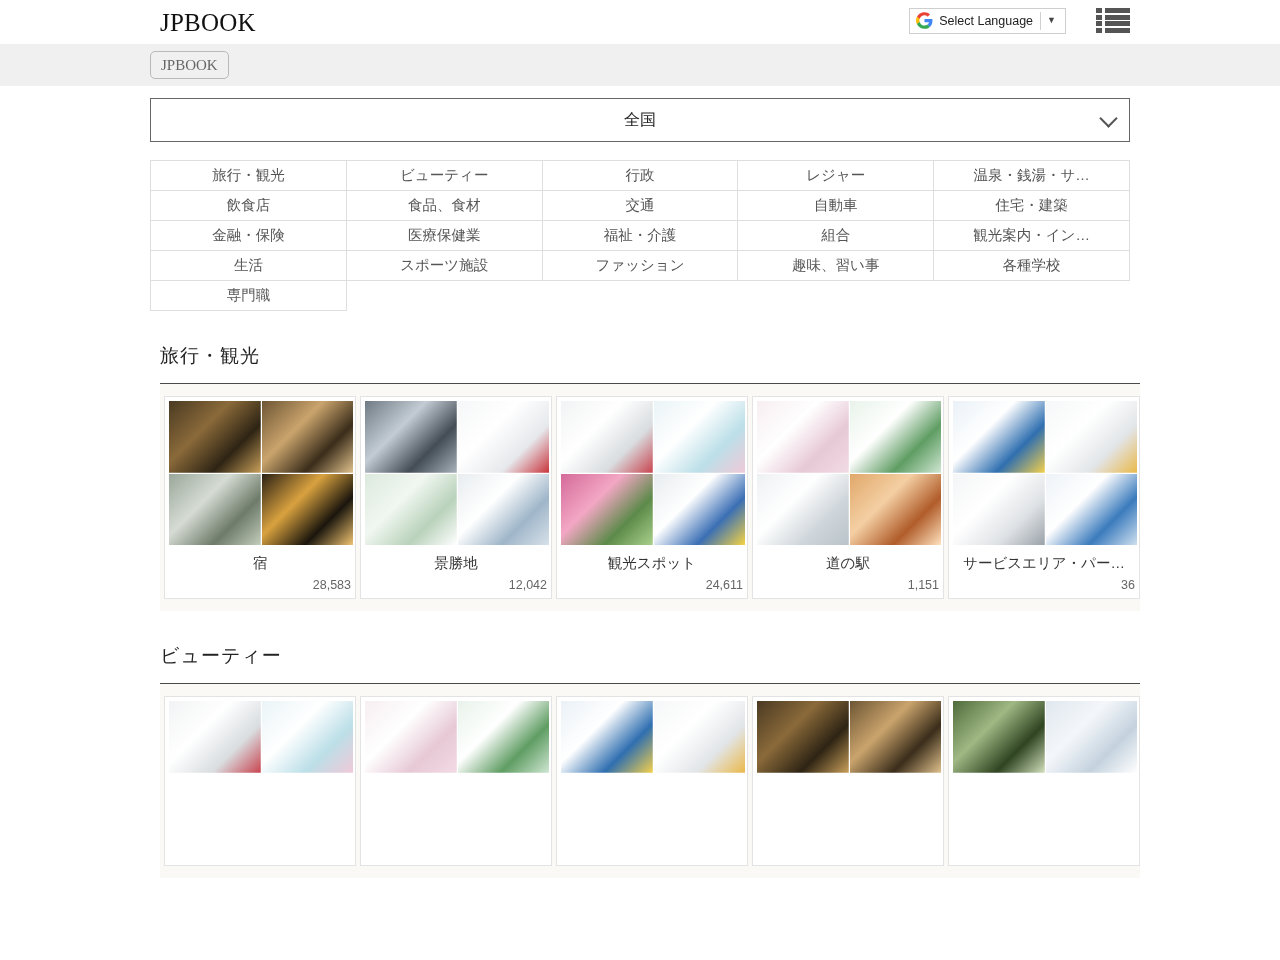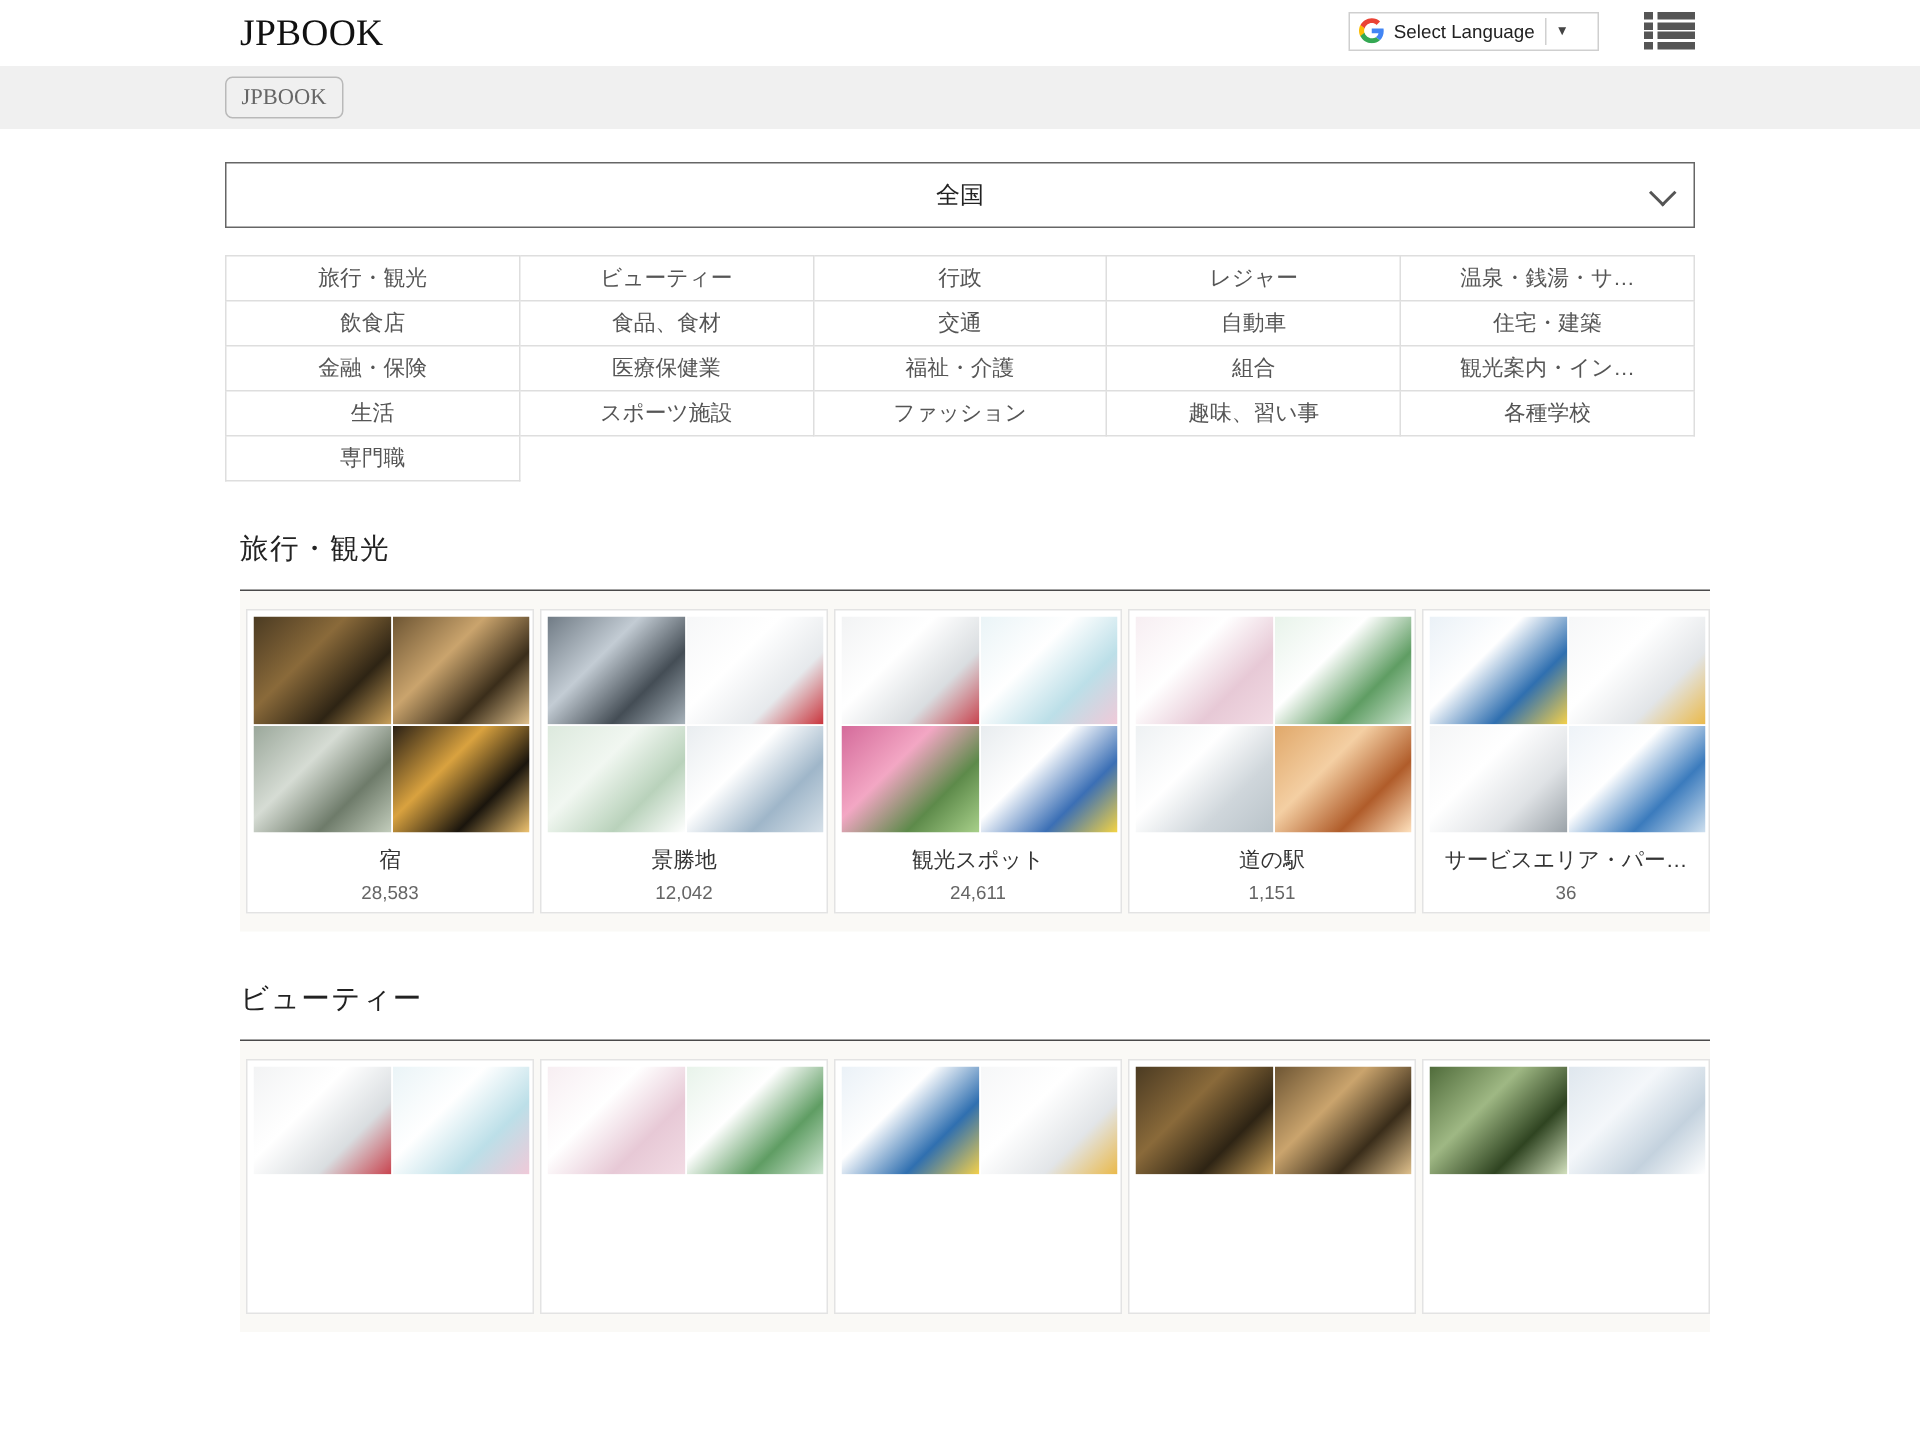--- a/index.html
+++ b/index.html
@@ -38,21 +38,21 @@
     display: flex;
     align-items: center;
     gap: 30px;
   }
   .gtranslate {
     display: flex;
     align-items: center;
     border: 1px solid #cfcfcf;
     background: #fff;
     height: 26px;
-    padding: 0 12px 0 6px;
+    padding: 0 2px 0 6px;
     font-size: 12.5px;
     color: #222;
     white-space: nowrap;
   }
   .g-logo {
     width: 17px; height: 17px;
     margin-right: 6px;
     flex: none;
   }
   .gt-label { padding-right: 7px; }
@@ -94,21 +94,21 @@
     border: 1px solid #b9b9b9;
     border-radius: 5px;
     background: #f0f0f0;
     color: #666;
     font-family: "Liberation Serif", "DejaVu Serif", serif;
     font-size: 15px;
     cursor: pointer;
   }
 
   
-  .region-wrap { padding: 22px 150px 0 150px; }
+  .region-wrap { padding: 12px 150px 0 150px; }
   .region-select {
     position: relative;
     height: 44px;
     border: 1px solid #666;
     background: #fff;
     display: flex;
     align-items: center;
     justify-content: center;
     font-size: 16px;
     color: #222;
@@ -202,21 +202,21 @@
     text-align: center;
     font-size: 14.5px;
     color: #333;
     margin-top: 9px;
     white-space: nowrap;
     overflow: hidden;
     text-overflow: ellipsis;
     padding: 0 2px;
   }
   .card-count {
-    text-align: center;
+    text-align: right;
     font-size: 12.5px;
     color: #666;
     margin-top: 5px;
   }
 </style>
 </head>
 <body>
 
 <div class="page">
 

